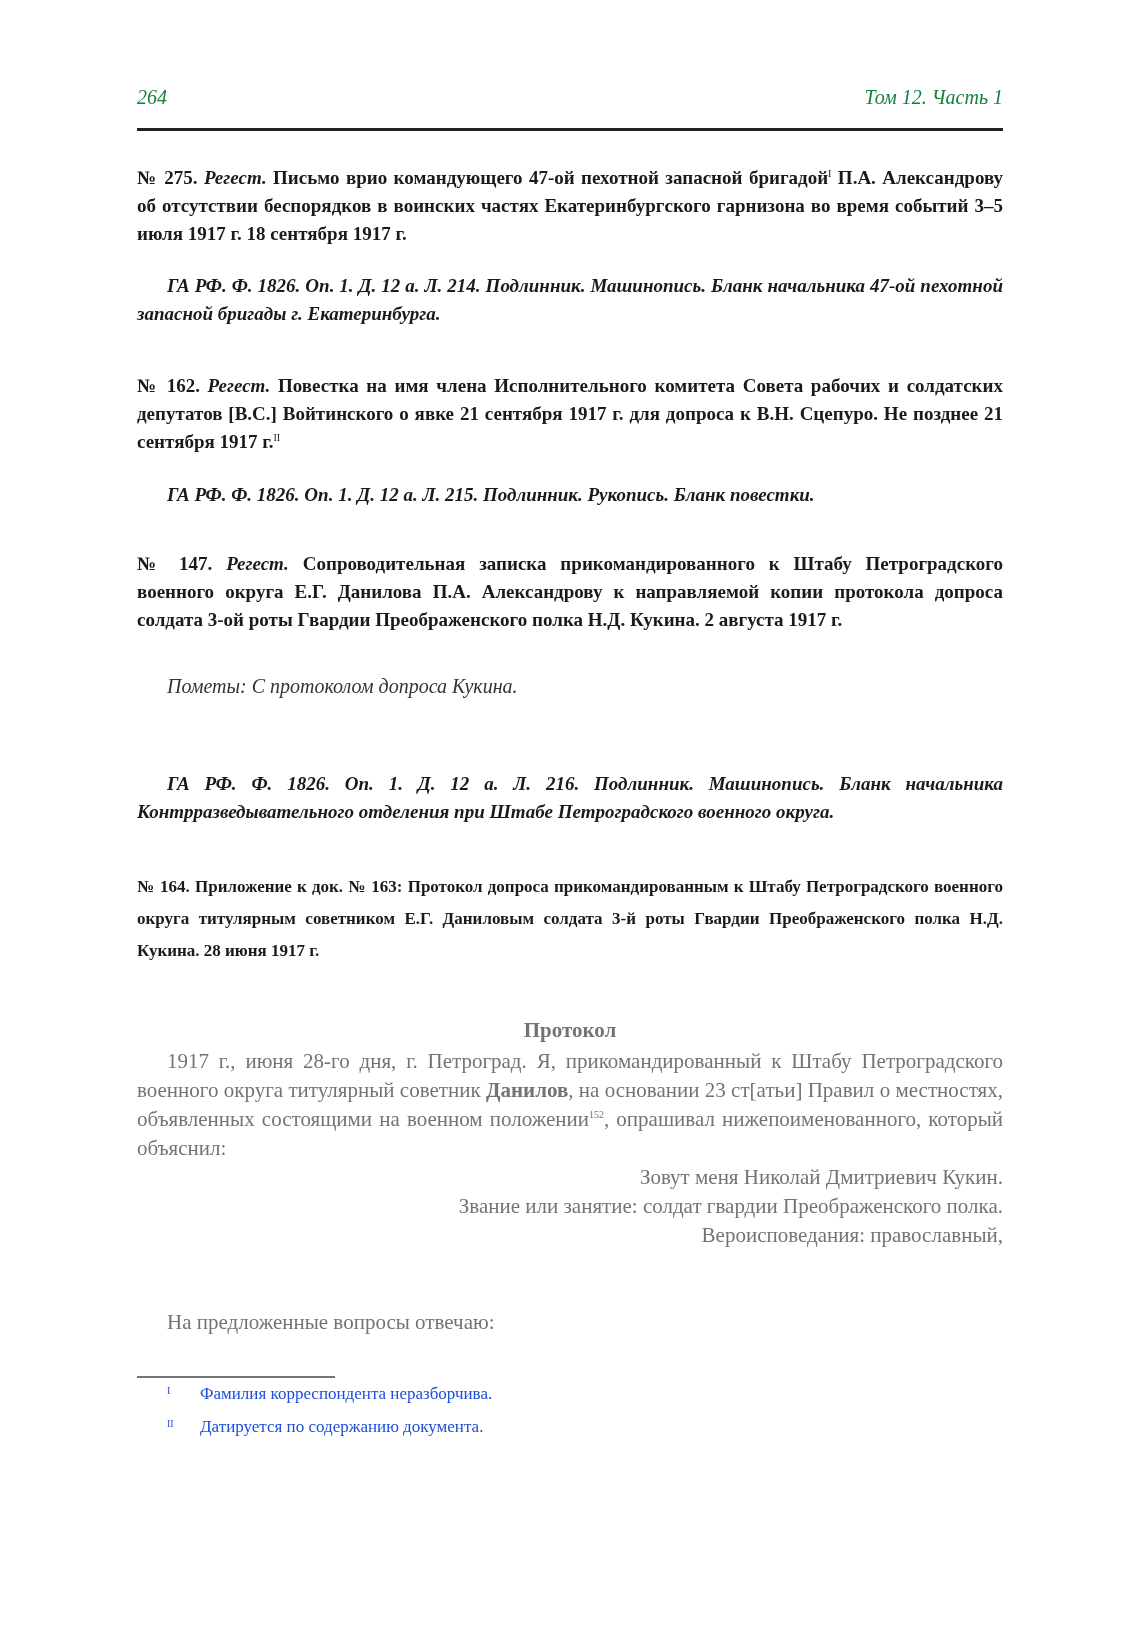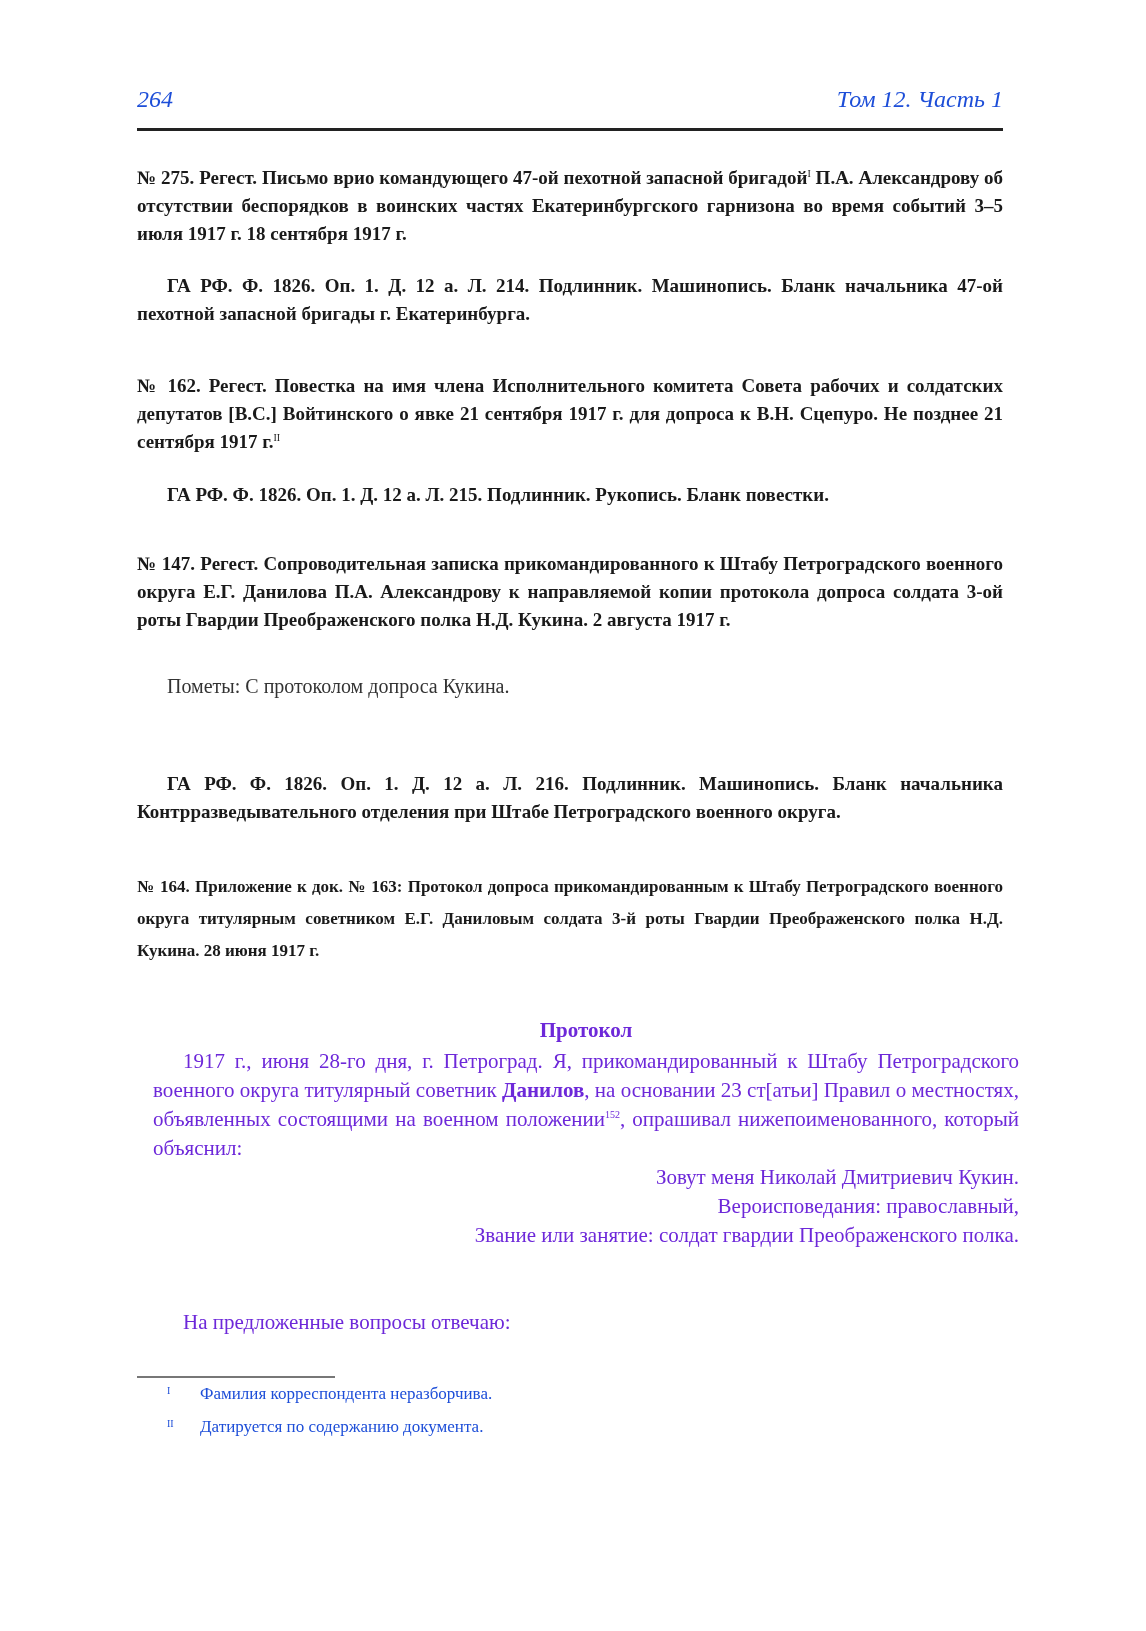--- a/index.html
+++ b/index.html
@@ -1,31 +1,31 @@
 <!DOCTYPE html>
 <html><head>
 <meta charset="utf-8">
 <style>
   html, body { margin:0; padding:0; background:#ffffff; }
   body { width:1146px; height:1631px; position:relative; overflow:hidden;
          font-family:"Liberation Serif", "DejaVu Serif", serif; color:#1a1a1a; }
   .page { position:absolute; left:137px; top:0; width:866px; }
   .running-head { position:absolute; top:86px; left:0; width:866px; height:36px;
-                  font-style:italic; font-size:24px; color:#1d4ed8; }
+                  font-style:italic; font-size:20px; color:#15803d; }
   .running-head .pn { position:absolute; left:0; top:0; }
   .running-head .vol { position:absolute; right:0; top:0; }
   .head-rule { position:absolute; left:0; top:128px; width:866px; height:3px; background:#222; }
 
   .blk { position:absolute; left:0; width:866px; font-size:19px; line-height:28px; text-align:justify; }
   .bold { font-weight:bold; }
-  .ital { }
+  .ital { font-style:italic; }
   .ind { text-indent:30px; }
   .title164 { font-size:17px; line-height:32px; font-weight:bold; }
   .center { text-align:center; }
-  .body { font-size:21px; line-height:29px; color:#6d28d9;margin-left:16px; }
+  .body { font-size:21px; line-height:29px; color:#737373; }
   .right { text-align:right; }
   sup { font-size:10px; line-height:0; vertical-align:super; font-weight:normal; }
   .fn-rule { position:absolute; left:0; top:1376px; width:198px; height:2px; background:#777; }
   .fn { position:absolute; left:30px; font-size:17px; color:#1d4ed8; }
   .fn .mk { display:inline-block; width:33px; font-size:10px; vertical-align:top; line-height:14px; }
 </style>
 </head>
 <body>
 
 <div class="page">
@@ -59,22 +59,22 @@
 
   <div class="blk title164" style="top:871px;">№ 164. Приложение к док. № 163: Протокол допроса прикомандированным к Штабу Петроградского военного округа титулярным советником Е.Г. Даниловым солдата 3-й роты Гвардии Преображенского полка Н.Д. Кукина. 28 июня 1917 г.</div>
   <div class="blk center body bold" style="top:1016px;">Протокол</div>
 
   <div class="blk body ind" style="top:1047px;">
     <span>1917 г., июня 28-го дня, г. Петроград. Я, прикомандированный к Штабу Петроградского военного округа титулярный советник </span><b>Данилов</b><span>, на основании 23 ст[атьи] Правил о местностях, объявленных состоящими на военном положении</span><sup>152</sup><span>, опрашивал нижепоименованного, который объяснил:</span>
   </div>
 
   <div class="blk body right" style="top:1163px;">
     <div>Зовут меня Николай Дмитриевич Кукин.</div>
+    <div>Звание или занятие: солдат гвардии Преображенского полка.</div>
     <div>Вероисповедания: православный,</div>
-    <div>Звание или занятие: солдат гвардии Преображенского полка.</div>
   </div>
 
   <div class="blk body ind" style="top:1308px;">На предложенные вопросы отвечаю:</div>
 
   <div class="fn-rule"></div>
   <div class="fn" style="top:1384px;">
     <span class="mk">I</span><span>Фамилия корреспондента неразборчива.</span>
   </div>
   <div class="fn" style="top:1417px;">
     <span class="mk">II</span><span>Датируется по содержанию документа.</span>

